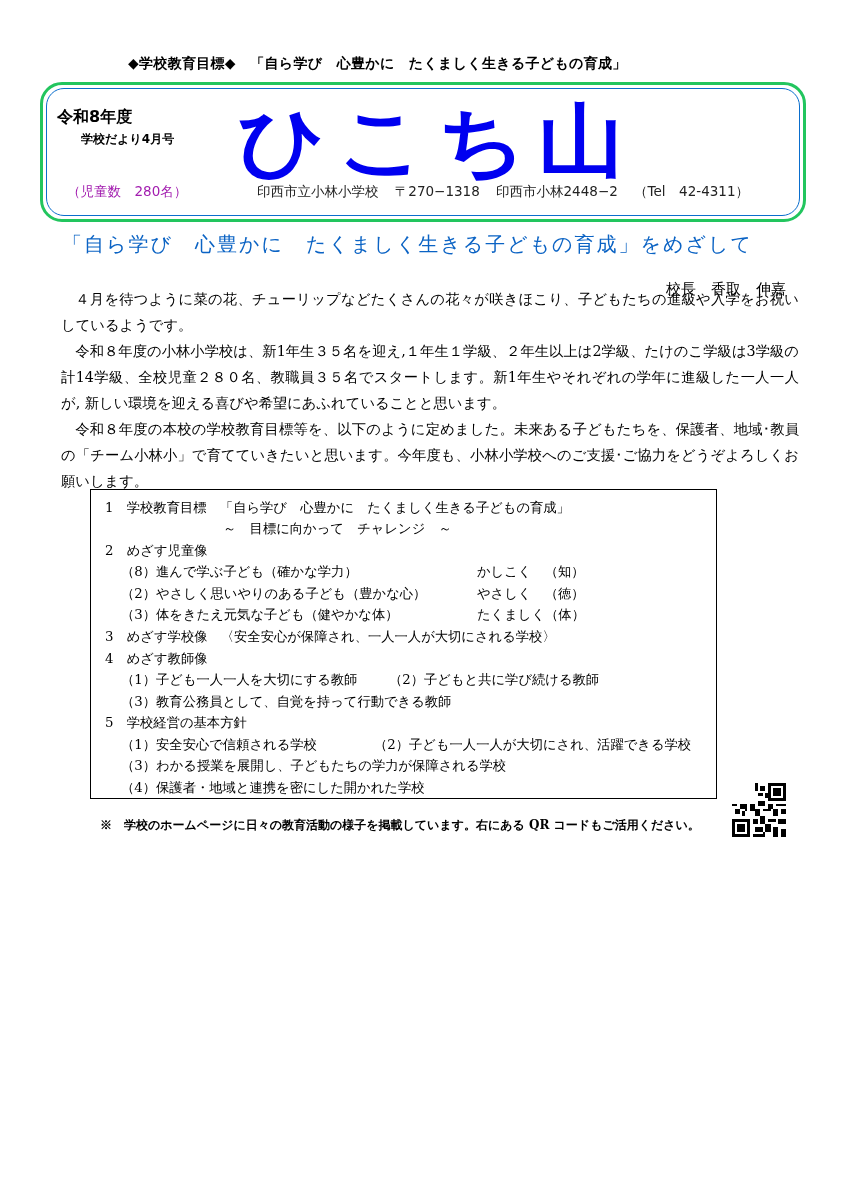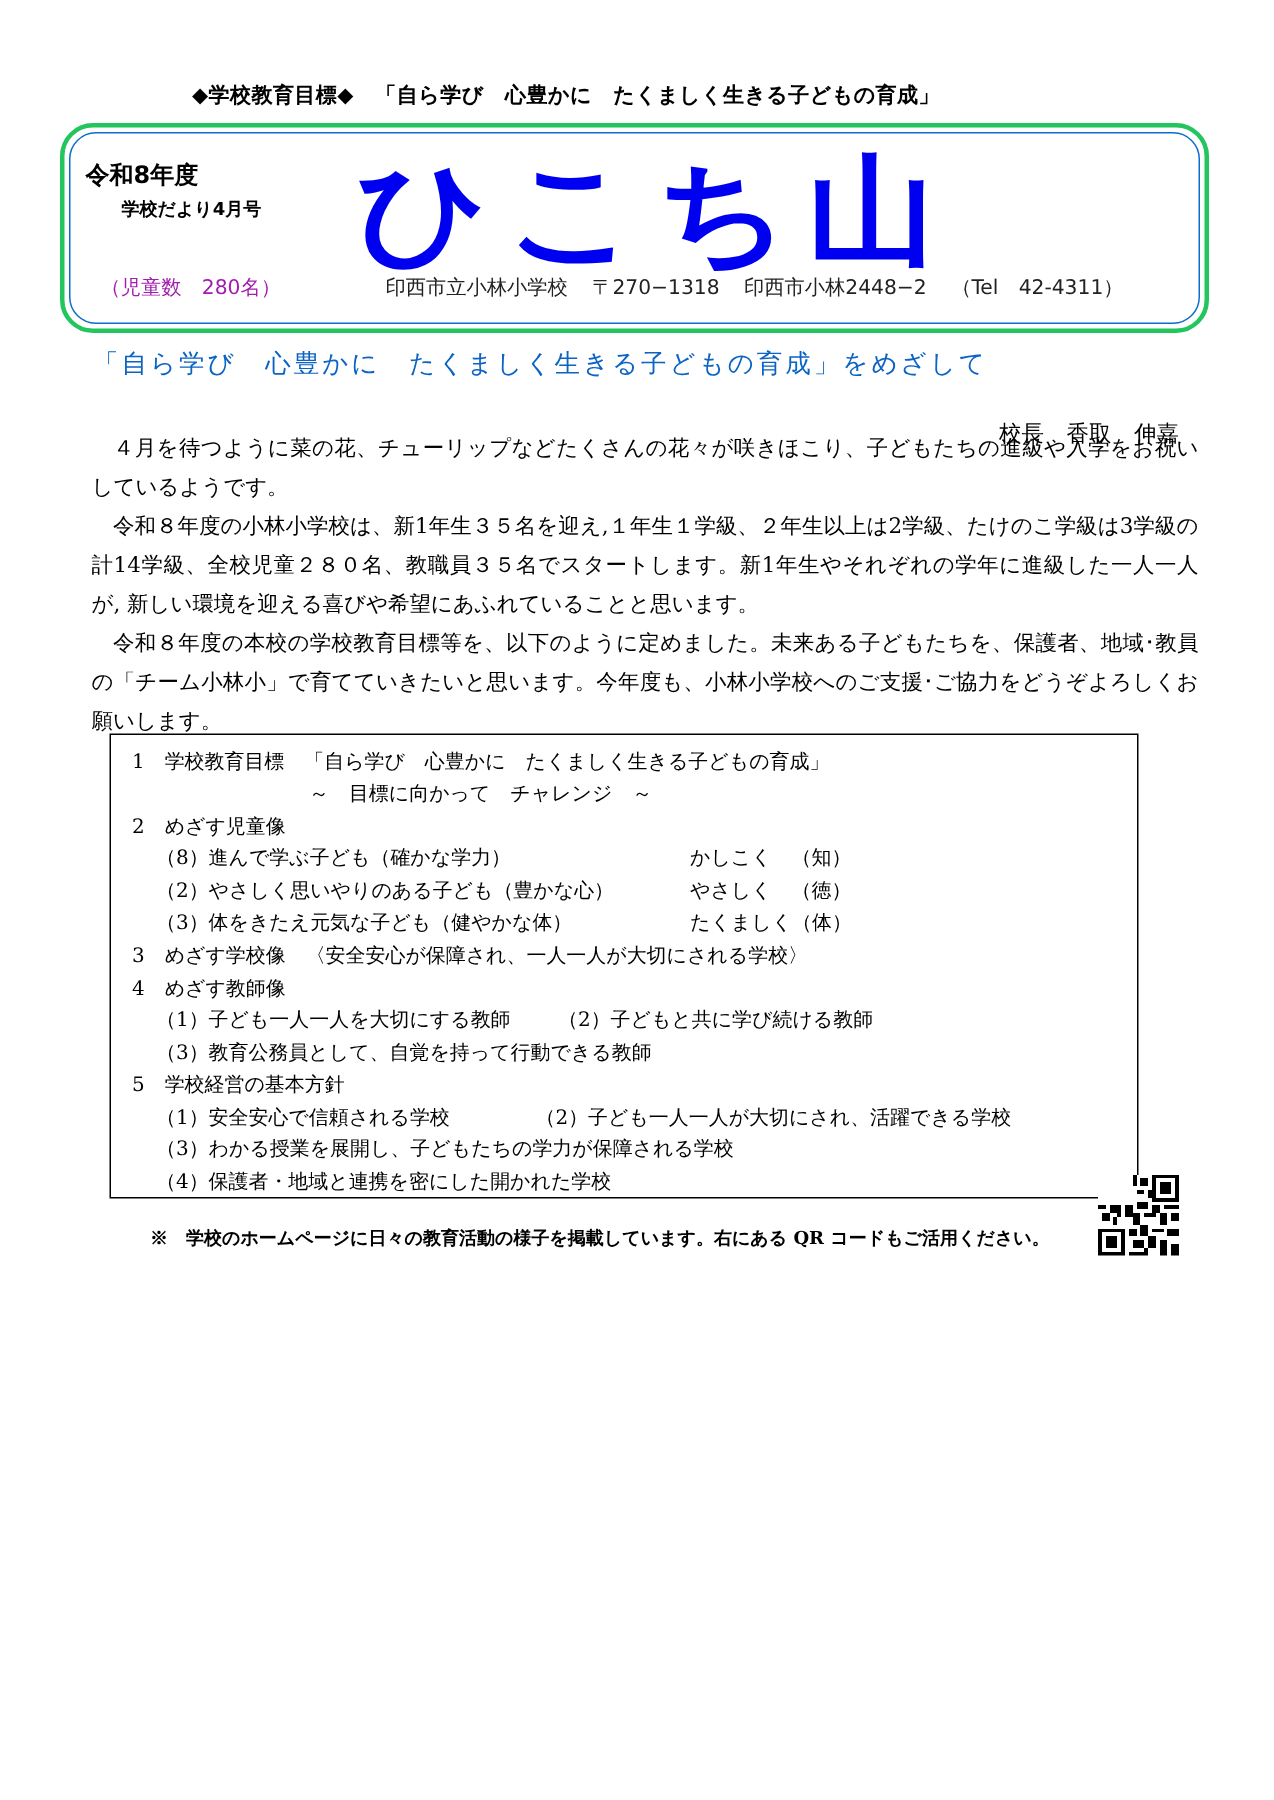--- a/index.html
+++ b/index.html
@@ -15,29 +15,29 @@
               border:1.5px solid #0a6ecd; border-radius:18px; }
   .mh-year { left:14px; top:22px; font-size:16px; font-weight:bold; }
   .mh-issue { left:14px; top:46px; font-size:12px; font-weight:bold;margin-left:24px; }
   .mh-title { left:195px; top:3px; font-size:86px; font-weight:bold; color:#0000f0;
               letter-spacing:12px; font-family:"DejaVu Sans", sans-serif;
               transform:scaleY(0.92); transform-origin:left top; }
   .mh-count { left:24px; top:98px; font-size:13.5px; color:#a21caf; }
   .mh-address { left:214px; top:98px; font-size:13.5px; color:#222; }
   .mh-address span { margin-right:12px;text-align:right; }
 
-  .headline { left:62px; top:231px; font-size:17px; color:#0b63c4; letter-spacing:2px;
+  .headline { left:62px; top:231px; font-size:20px; color:#0b63c4; letter-spacing:2px;
               font-family:"DejaVu Serif", serif; }
   .principal { right:63px; top:260px; font-size:15px; font-family:"DejaVu Serif", serif;margin-top:20px; }
 
   .body-text { position:absolute; left:61px; top:286px; width:738px; font-size:14.3px;
                line-height:26px; font-family:"DejaVu Serif", serif; }
   .body-text p { margin:0; text-indent:1em; text-align:justify; }
 
-  .goals-box { position:absolute; left:73px; top:489px; width:686px; height:310px;
+  .goals-box { position:absolute; left:90px; top:489px; width:627px; height:310px;
                border:1.5px solid #000; box-sizing:border-box; font-family:"DejaVu Serif", serif;
                font-size:13.3px; }
   .goal-line { position:absolute; white-space:nowrap; }
 
   .footnote { left:52px; top:817px; font-size:12px; font-family:"DejaVu Serif", serif; font-weight:bold;margin-left:48px; }
   .qr { position:absolute; left:732px; top:783px; width:54px; height:54px; }
 </style>
 </head>
 <body>
 

